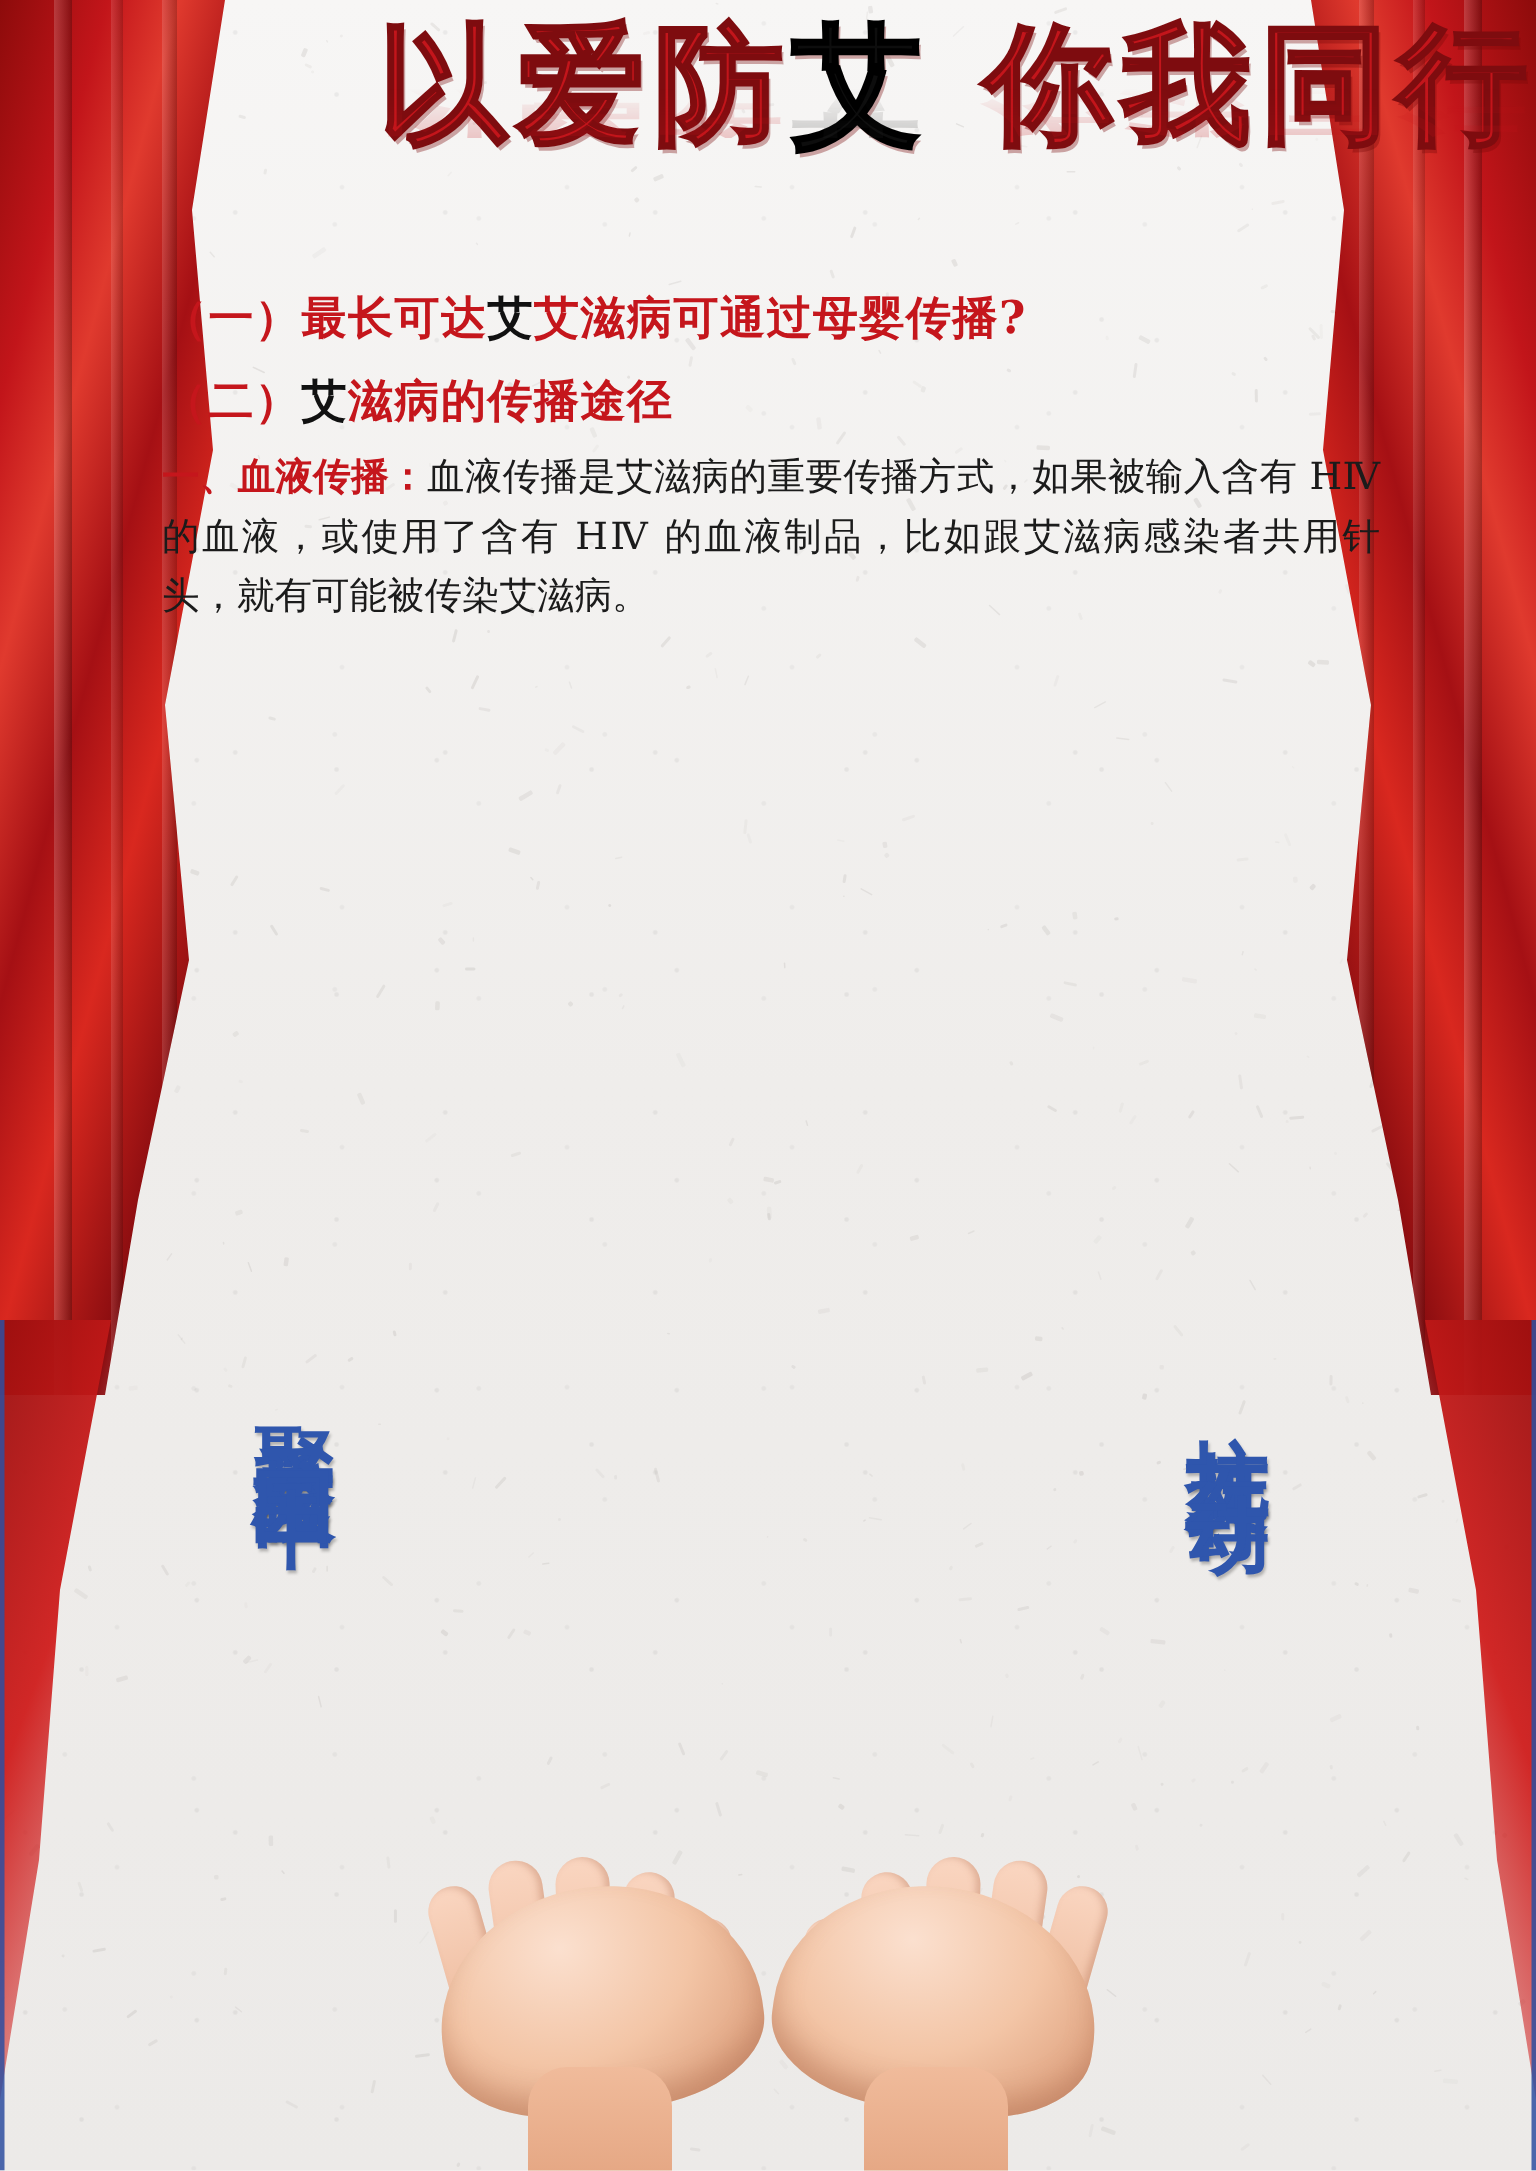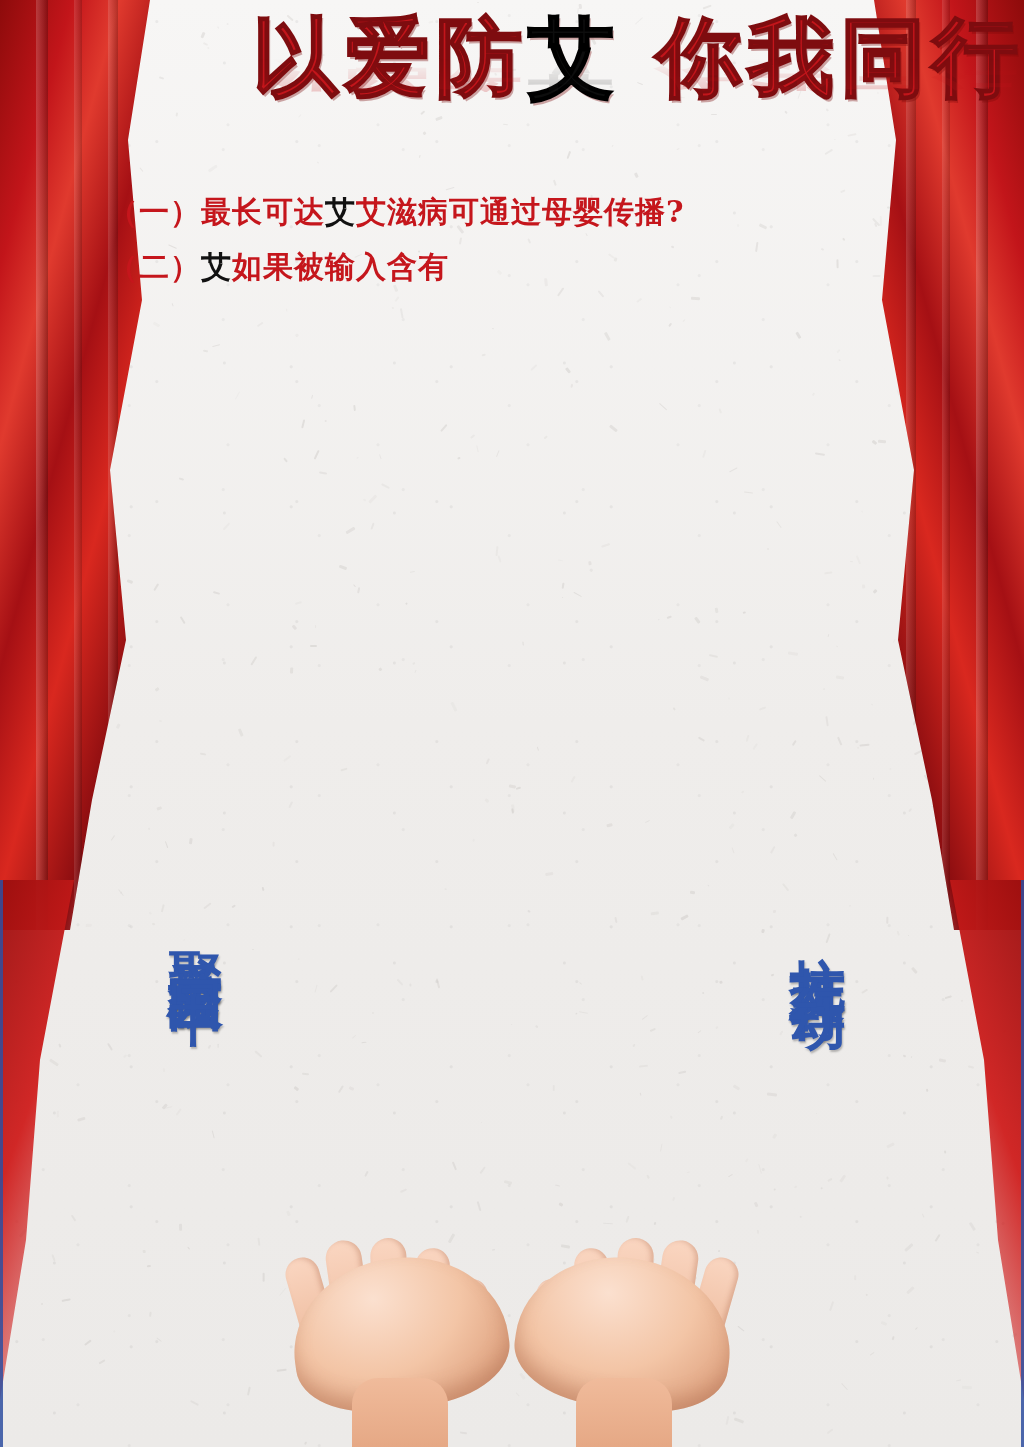--- a/index.html
+++ b/index.html
@@ -719,23 +719,26 @@
   </div>
 
   <div class="content">
 
     <h2 class="section">
       <span>（一）最长可达</span><span class="blk">艾</span><span>艾滋病可通过母婴传播?</span>
     </h2>
 
 
     <h2 class="section second">
-      <span>（二）</span><span class="blk">艾</span><span>如果被输入含有</span>
+      <span>（二）</span><span class="blk">艾</span><span>滋病的传播途径</span>
     </h2>
 
+    <p class="para route">
+      <span class="lead">一、血液传播：</span><span>血液传播是艾滋病的重要传播方式，如果被输入含有 HⅣ 的血液，或使用了含有 HⅣ 的血液制品，比如跟艾滋病感染者共用针头，就有可能被传染艾滋病。</span>
+    </p>
 
 
   </div>
 
   <div class="art">
     <div class="vert-left">聚爱校园中</div>
     <div class="vert-right">抗艾在行动</div>
 
     <div class="heart-cloud" id="heartCloud">
         <span class="hw" style="left:84px;top:10px;width:51px;height:51px;transform:rotate(-28deg)"><span class="h" style="--c:#e03a2c"></span></span>

